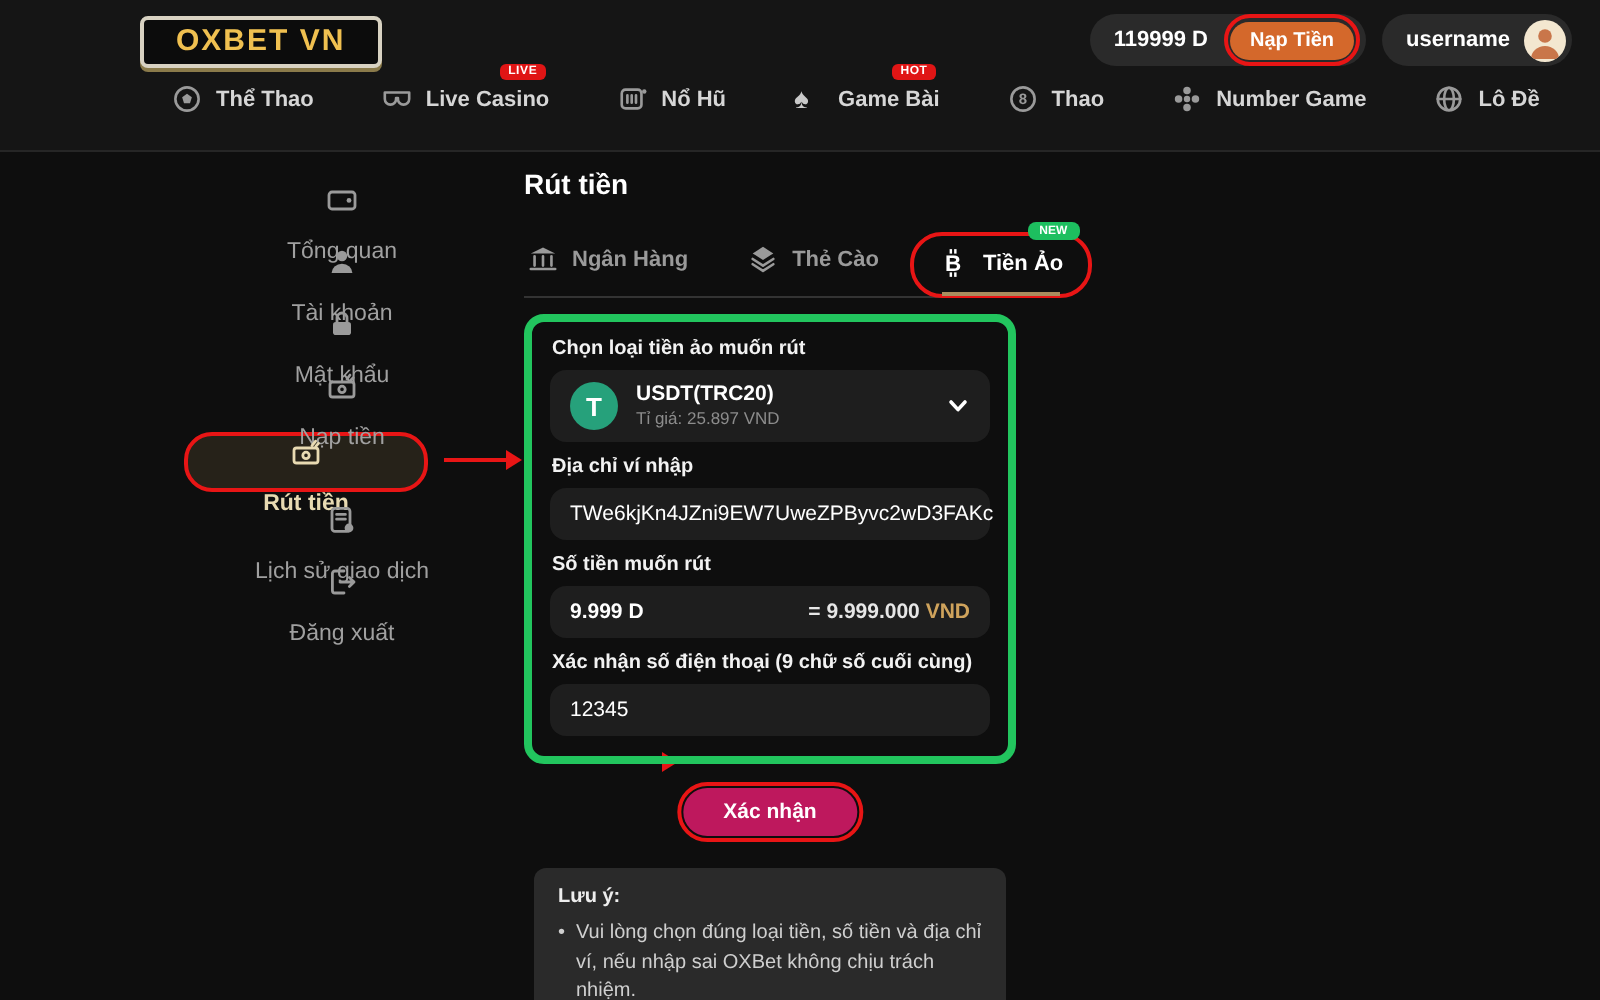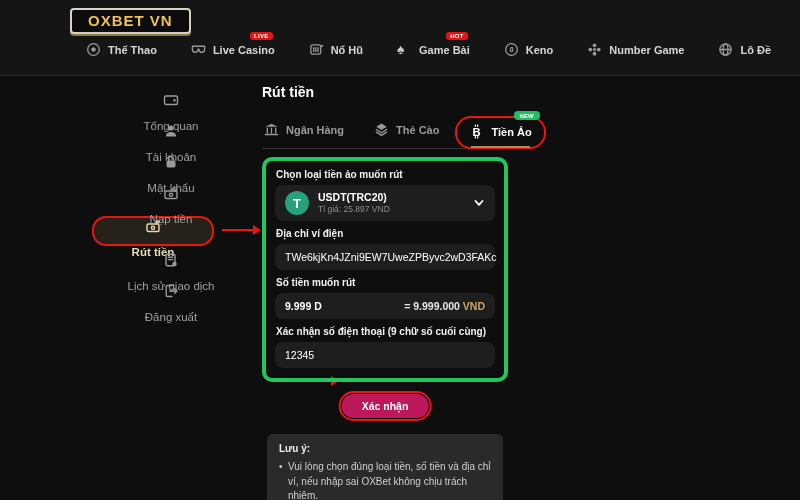--- a/index.html
+++ b/index.html
@@ -128,20 +128,37 @@
 </style>
 </head>
 <body>
 
 <div class="stage">
 
   <div class="topbar">
     <div class="logo-box">
       <span class="logo-text">OXBET VN</span>
     </div>
+    <div class="header-right">
+      <div class="balance-pill">
+        <span class="balance-text">119999 D</span>
+        <span class="annot-ring">
+          <button class="deposit-btn">Nạp Tiền</button>
+        </span>
+      </div>
+      <div class="user-pill">
+        <span class="user-name">username</span>
+        <span class="avatar">
+          <svg width="21" height="21" viewBox="0 0 21 21">
+              <circle cx="10.5" cy="8" r="3.4" fill="#c9764a"></circle>
+              <path d="M3.5 19.5 a7 6.5 0 0 1 14 0 z" fill="#c9764a"></path>
+            </svg>
+        </span>
+      </div>
+    </div>
 
     <div class="nav">
       <div class="nav-item">
         <span class="nav-icon">
           <svg width="15" height="15" viewBox="0 0 16 16">
               <circle class="st" cx="8" cy="8" r="6.2"></circle>
               <path class="fl" d="M8 5.2 L10.6 7.1 9.6 10.2 H6.4 L5.4 7.1 Z"></path>
             </svg>
         </span>
         <span class="nav-label">Thể Thao</span>
@@ -170,21 +187,21 @@
         <span class="nav-icon spade-glyph">♠</span>
         <span class="nav-label">Game Bài</span>
       </div>
       <div class="nav-item">
         <span class="nav-icon">
           <svg width="15" height="15" viewBox="0 0 16 16">
               <circle class="st" cx="8" cy="8" r="6.2"></circle>
               <text x="8" y="10.8" text-anchor="middle" font-size="8" fill="#9a9a9a" font-family="Liberation Sans, sans-serif" font-weight="bold">8</text>
             </svg>
         </span>
-        <span class="nav-label">Keno</span>
+        <span class="nav-label">Thao</span>
       </div>
       <div class="nav-item">
         <span class="nav-icon">
           <svg width="15" height="15" viewBox="0 0 16 16">
               <circle class="fl" cx="8" cy="3.5" r="2"></circle>
               <circle class="fl" cx="8" cy="12.5" r="2"></circle>
               <circle class="fl" cx="3.5" cy="8" r="2"></circle>
               <circle class="fl" cx="12.5" cy="8" r="2"></circle>
               <circle class="fl" cx="8" cy="8" r="1.7"></circle>
             </svg>
@@ -323,21 +340,21 @@
           <div class="usdt-name">USDT(TRC20)</div>
           <div class="usdt-rate">Tỉ giá: 25.897 VND</div>
         </span>
         <span class="chevron">
           <svg width="12" height="12" viewBox="0 0 12 12">
               <path d="M2.5 4 L6 7.8 9.5 4" fill="none" stroke="#fff" stroke-width="1.8" stroke-linecap="round" stroke-linejoin="round"></path>
             </svg>
         </span>
       </div>
 
-      <div class="field-label">Địa chỉ ví điện</div>
+      <div class="field-label">Địa chỉ ví nhập</div>
       <div class="input-box">TWe6kjKn4JZni9EW7UweZPByvc2wD3FAKc</div>
 
       <div class="field-label">Số tiền muốn rút</div>
       <div class="input-box amount-box">
         <span>9.999 D</span>
         <span class="amount-right"><span>= 9.999.000 </span><span class="vnd">VND</span></span>
       </div>
 
       <div class="field-label">Xác nhận số điện thoại (9 chữ số cuối cùng)</div>
       <div class="input-box">12345</div>

